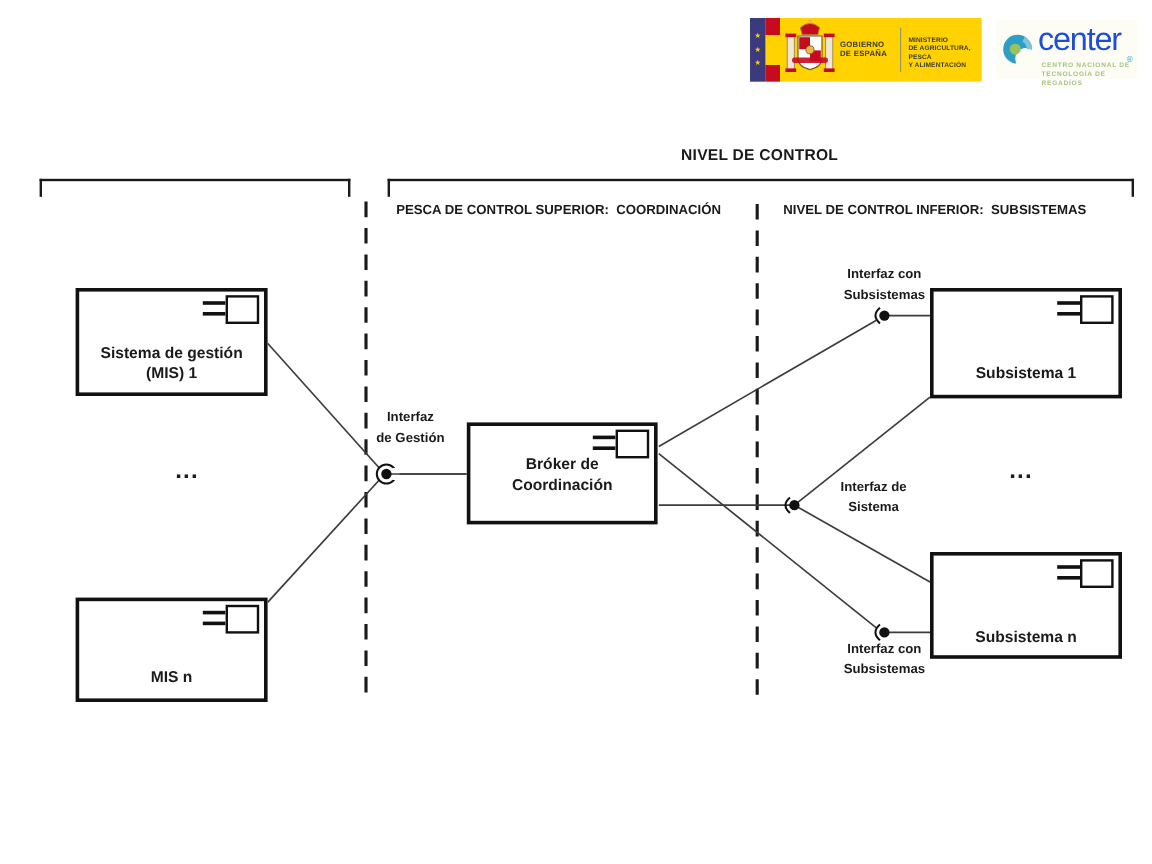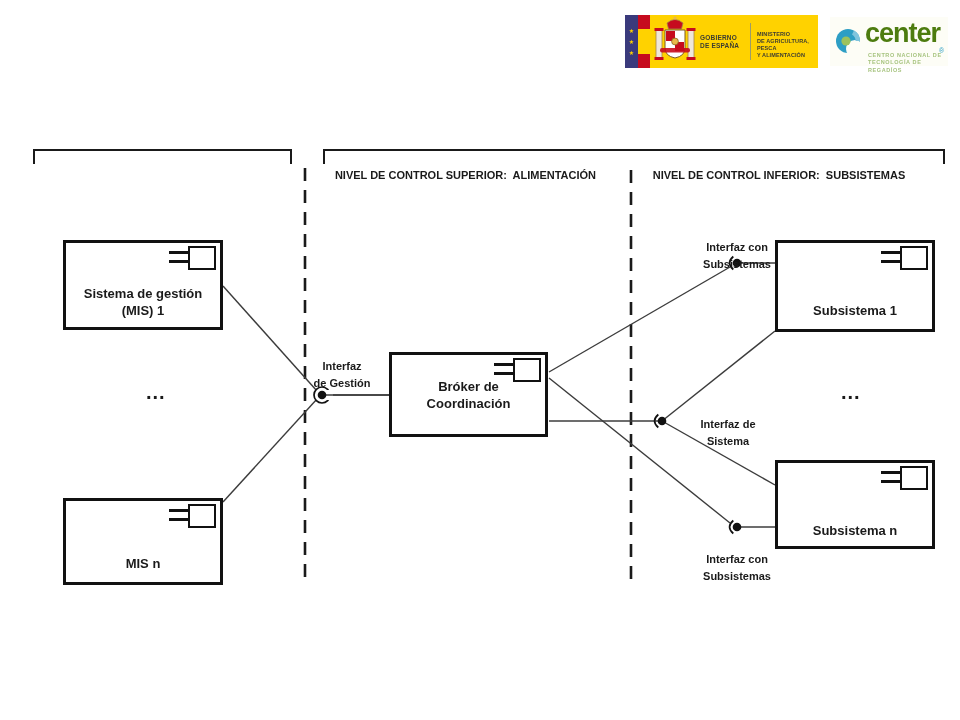--- a/index.html
+++ b/index.html
@@ -15,22 +15,22 @@
   .flag-stripe{width:12px;height:100%;
       background:linear-gradient(to bottom,#C60B1E 0 26%,#FFD200 26% 74%,#C60B1E 74% 100%);}
   .arms-wrap{width:50px;height:100%;position:relative;}
   .gob-text{width:50px;padding-top:19px;font-size:6.5px;font-weight:bold;color:#3C3C30;
             line-height:1.25;letter-spacing:0.2px;}
   .logo-divider{width:1px;background:#9b9b6a;margin:8px 2px 8px 0;}
   .min-text{flex:1;padding-top:16px;padding-left:4px;font-size:5.5px;font-weight:bold;
             color:#3C3C30;line-height:1.3;letter-spacing:0.1px;}
 
   #center-logo{left:830px;top:17px;width:118px;height:49px;background:#fdfdf6;}
-  .center-word{position:absolute;left:35px;top:1px;font-size:27px;font-weight:bold;
-               color:#4d7c0f;letter-spacing:-1px;}
+  .center-word{position:absolute;left:35px;top:1px;font-size:27px;font-weight:normal;
+               color:#1d4ed8;letter-spacing:-1px;}
   .center-reg{position:absolute;left:109px;top:30px;font-size:7px;color:#2D9EC4;}
   .center-sub{position:absolute;left:38px;top:35px;font-size:5.5px;color:#A6C37E;
               letter-spacing:0.6px;line-height:1.35;font-weight:bold;}
 
   
   .sec-title{font-weight:bold;font-size:13px;text-align:center;letter-spacing:0.2px;}
   #title-gestion{left:33px;top:121px;width:257px;}
   #title-control{left:323px;top:121px;width:620px;}
   .bracket{height:13px;border-top:2.5px solid #1a1a1a;border-left:2.5px solid #1a1a1a;
            border-right:2.5px solid #1a1a1a;}
@@ -57,21 +57,21 @@
   .comp-icon .bar{position:absolute;left:0;width:19px;height:3px;background:#111;}
   .comp-icon .bar.b1{top:5px;}
   .comp-icon .bar.b2{top:14px;}
   .icon-mis1{right:4px;top:3px;}
   .icon-misn{right:4px;top:3px;}
   .icon-broker{right:4px;top:3px;}
   .icon-sub1{right:4px;top:3px;}
   .icon-subn{right:4px;top:3px;}
 
   
-  .if-label{font-weight:bold;font-size:11px;text-align:center;line-height:1.5;margin-top:18px;}
+  .if-label{font-weight:bold;font-size:11px;text-align:center;line-height:1.5;}
   #if-gestion{left:306px;top:340px;width:72px;}
   #if-sub-top{left:698px;top:221px;width:78px;}
   #if-eventos{left:690px;top:398px;width:76px;}
   #if-sub-bottom{left:698px;top:533px;width:78px;}
   .ellipsis{font-weight:bold;font-size:20px;letter-spacing:1px;}
   #ellipsis-left{left:146px;top:381px;}
   #ellipsis-right{left:841px;top:381px;}
 
   svg.overlay{position:absolute;left:0;top:0;}
 </style>
@@ -165,23 +165,24 @@
     <div class="center-word">center</div>
     <div class="center-reg">®</div>
     <div class="center-sub">
       <div>CENTRO NACIONAL DE</div>
       <div>TECNOLOGÍA DE REGADÍOS</div>
     </div>
   </div>
 
   <div id="bracket-gestion" class="abs bracket"></div>
 
+  <div id="title-control" class="abs sec-title">NIVEL DE CONTROL</div>
   <div id="bracket-control" class="abs bracket"></div>
 
-  <div id="sub-superior" class="abs sub-title">NIVEL DE CONTROL SUPERIOR:  ALIMENTACIÓN</div>
+  <div id="sub-superior" class="abs sub-title">PESCA DE CONTROL SUPERIOR:  COORDINACIÓN</div>
   <div id="sub-inferior" class="abs sub-title">NIVEL DE CONTROL INFERIOR:  SUBSISTEMAS</div>
 
   <div id="box-mis1" class="abs comp-box">
     <div class="comp-icon icon-mis1">
       <span class="bar b1"></span>
         <span class="bar b2"></span>
         <span class="body"></span>
     </div>
     <div class="comp-label">
       <div>Sistema de gestión</div>

